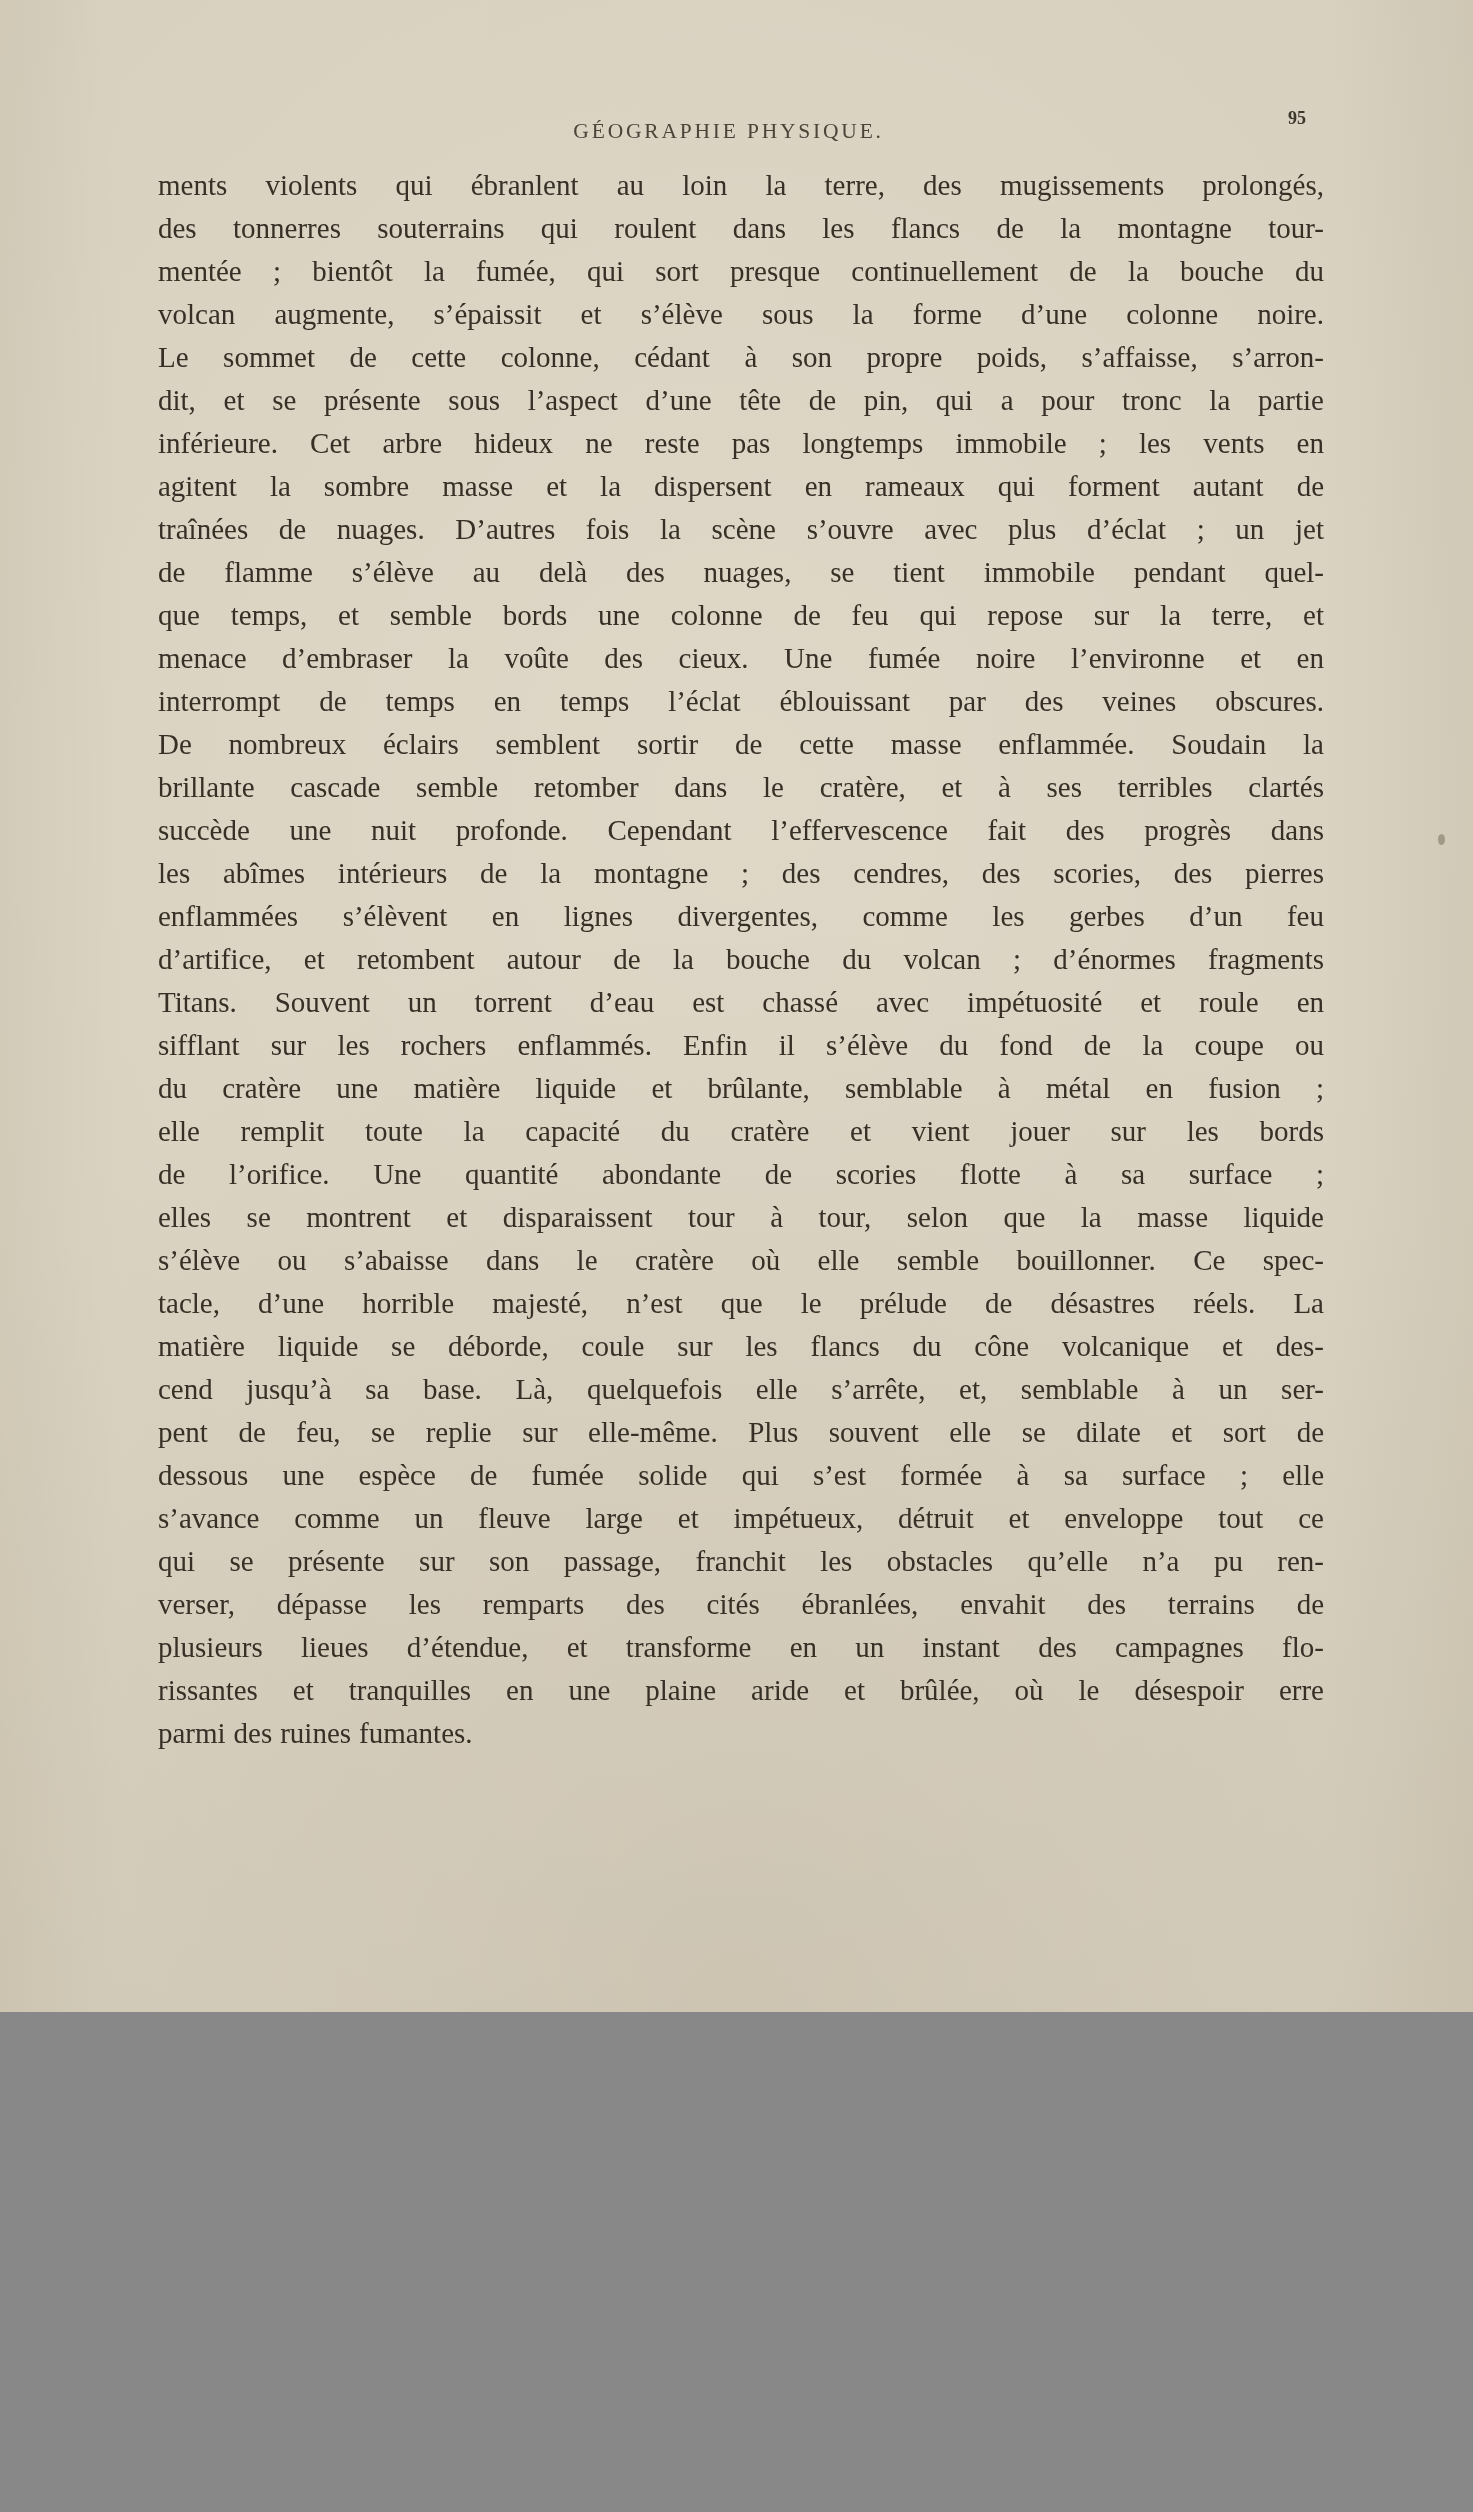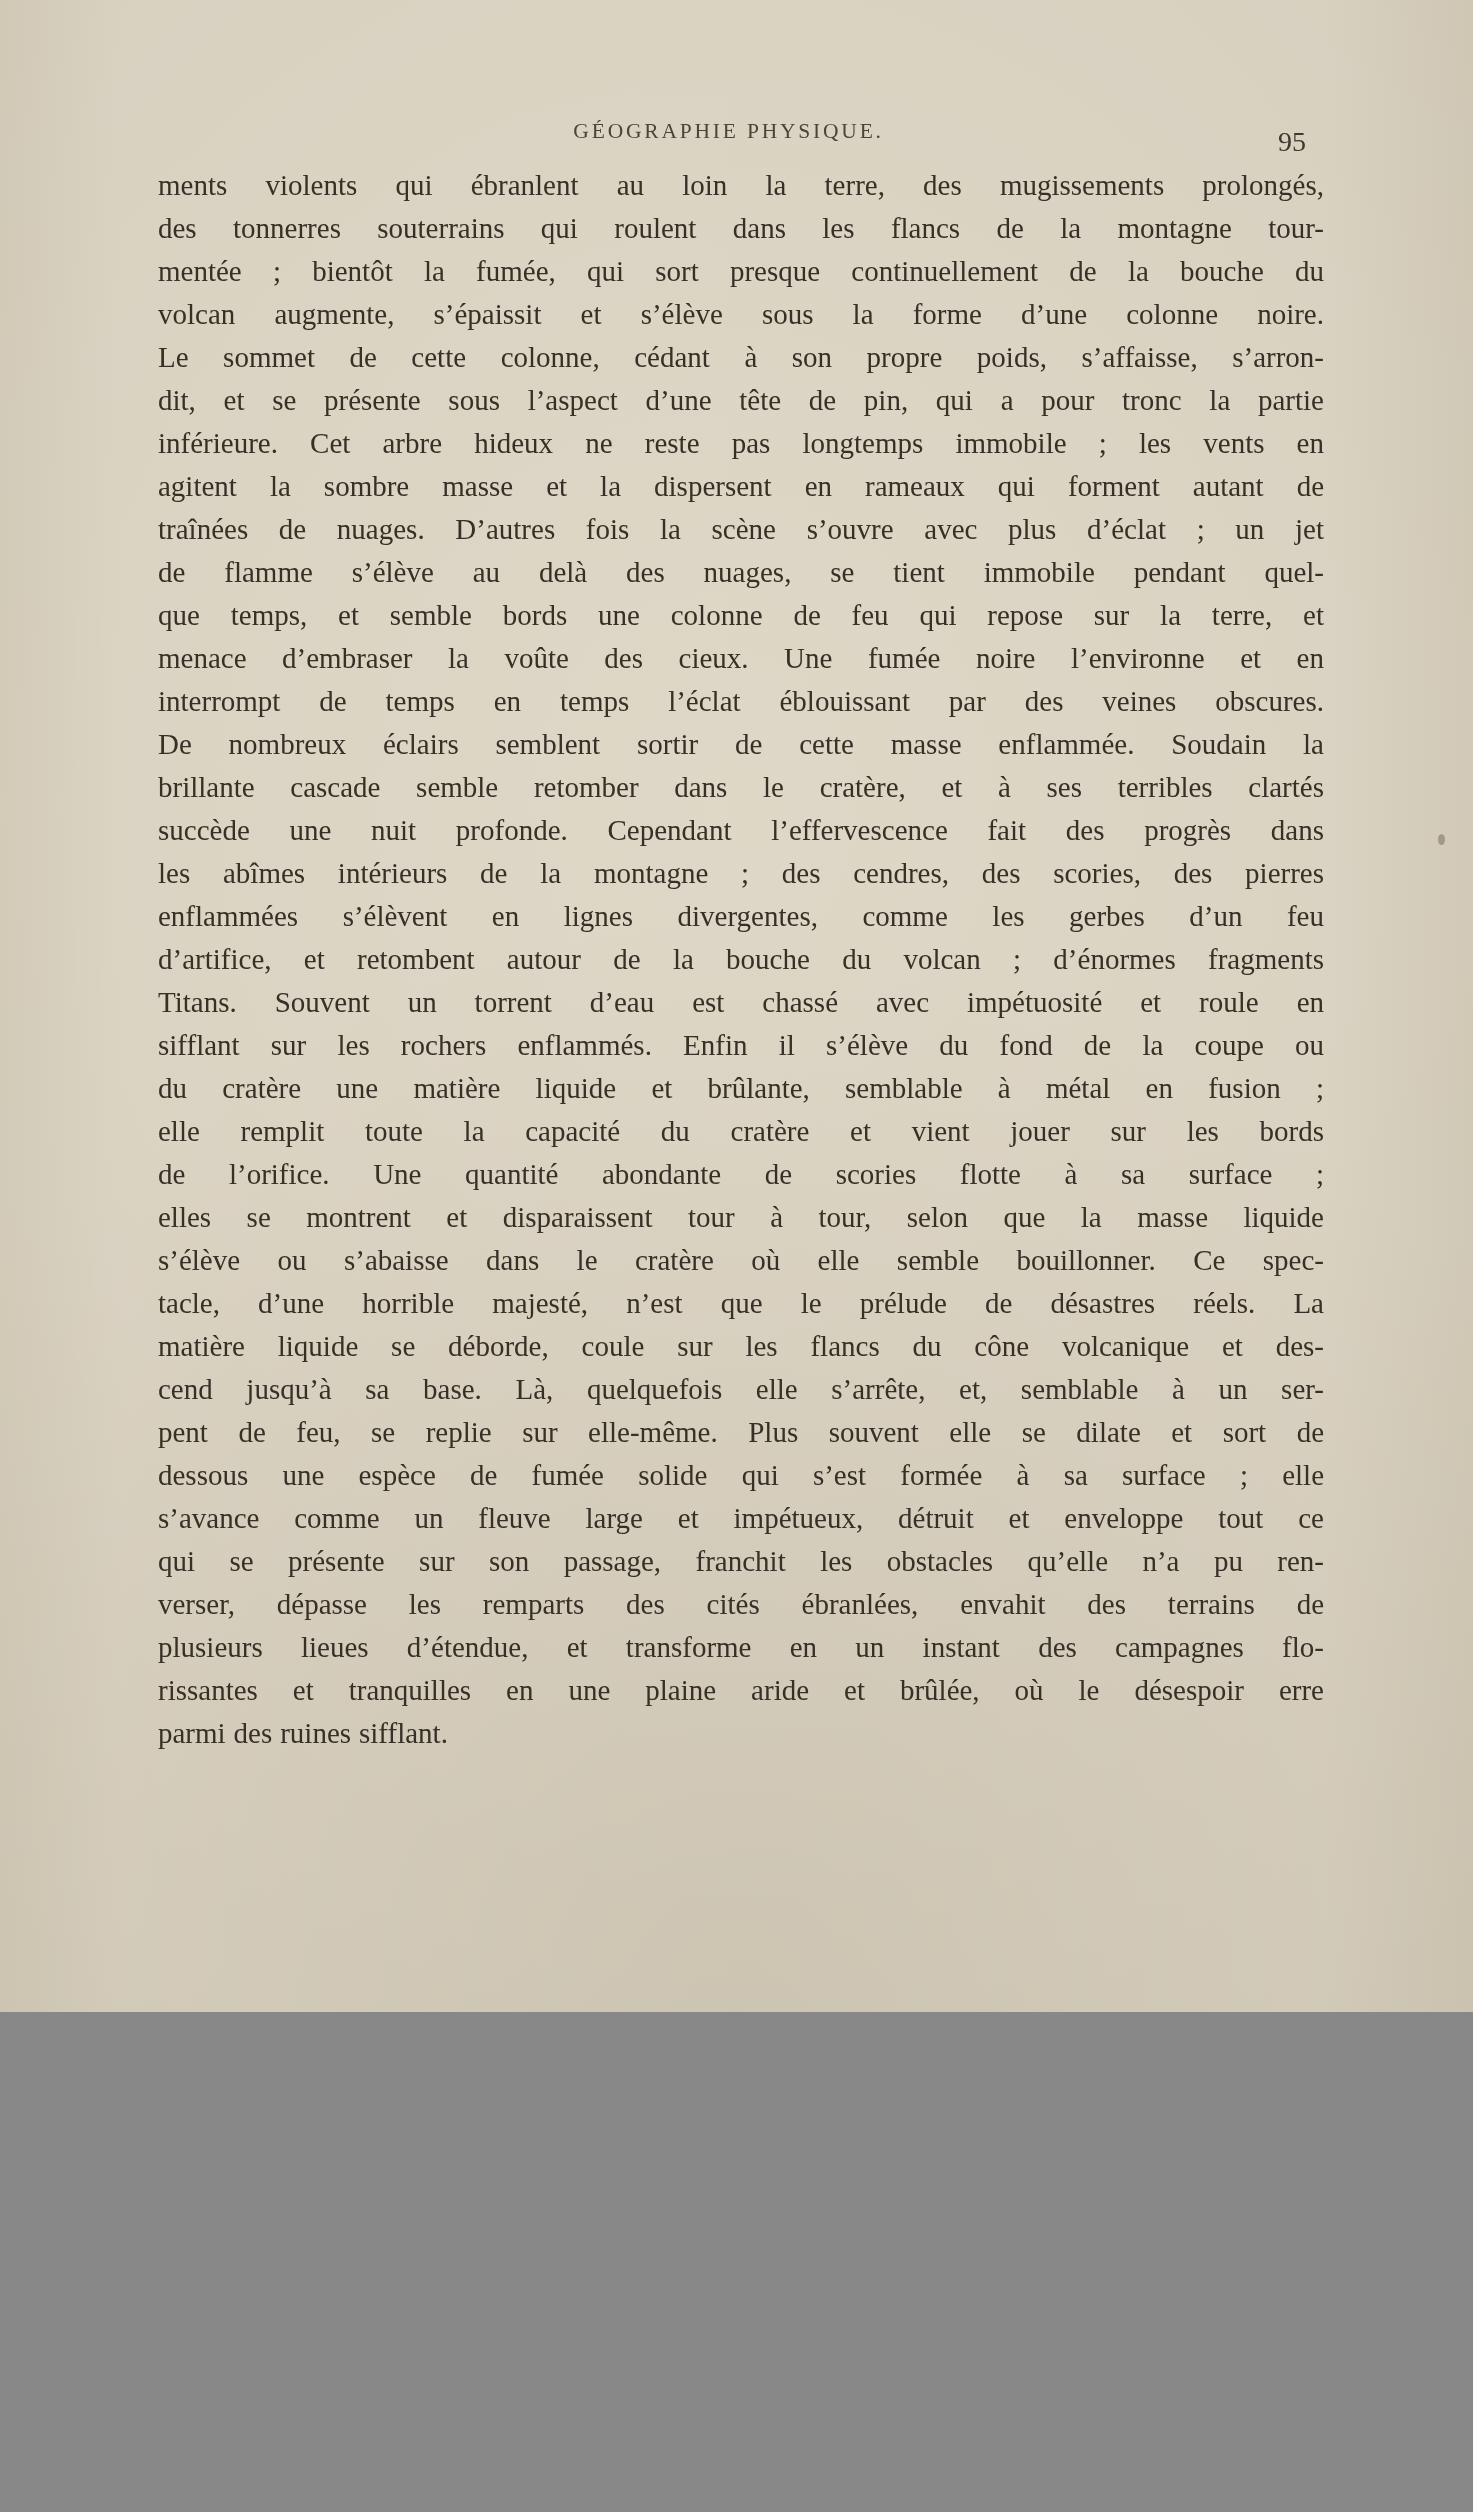--- a/index.html
+++ b/index.html
@@ -35,23 +35,24 @@
     transform: translateX(-54%);
     top: 15.3px;
     font-size: 21.5px;
     letter-spacing: 2.8px;
     color: #4a4439;
     white-space: nowrap;
   }
   .page-number {
     position: absolute;
     right: 18px;
-    top: 22px;
-    font-size: 28px;
+    top: 4px;
+    font-size: 18px;
     color: #3d372d;
+    font-weight: bold;
   }
   .body-text .line {
     font-size: 29px;
     line-height: 43px;
     text-align: justify;
     text-align-last: justify;
     white-space: normal;
     word-spacing: 0.7px;
   }
   .body-text .line.last {
@@ -105,19 +106,19 @@
         <div class="line">tacle, d’une horrible majesté, n’est que le prélude de désastres réels. La</div>
         <div class="line">matière liquide se déborde, coule sur les flancs du cône volcanique et des-</div>
         <div class="line">cend jusqu’à sa base. Là, quelquefois elle s’arrête, et, semblable à un ser-</div>
         <div class="line">pent de feu, se replie sur elle-même. Plus souvent elle se dilate et sort de</div>
         <div class="line">dessous une espèce de fumée solide qui s’est formée à sa surface ; elle</div>
         <div class="line">s’avance comme un fleuve large et impétueux, détruit et enveloppe tout ce</div>
         <div class="line">qui se présente sur son passage, franchit les obstacles qu’elle n’a pu ren-</div>
         <div class="line">verser, dépasse les remparts des cités ébranlées, envahit des terrains de</div>
         <div class="line">plusieurs lieues d’étendue, et transforme en un instant des campagnes flo-</div>
         <div class="line">rissantes et tranquilles en une plaine aride et brûlée, où le désespoir erre</div>
-        <div class="line last">parmi des ruines sifflant.</div>
+        <div class="line last">parmi des ruines fumantes.</div>
       </div>
   </div>
   <div class="speck s1"></div>
   <div class="speck s2"></div>
 </div>
 
 
 </body></html>

